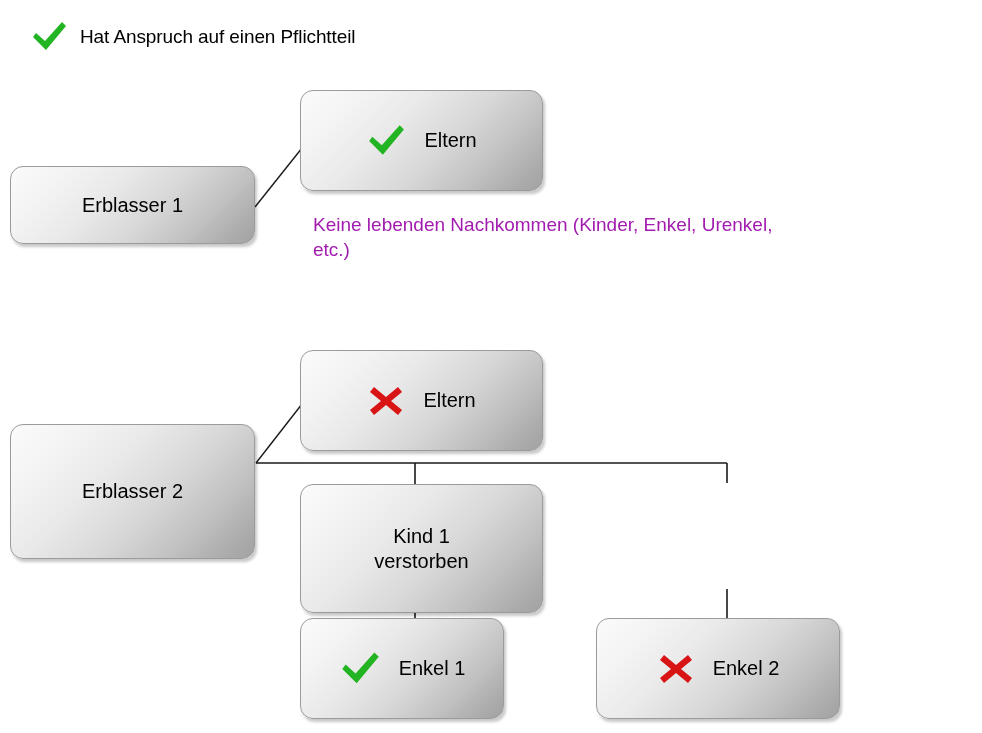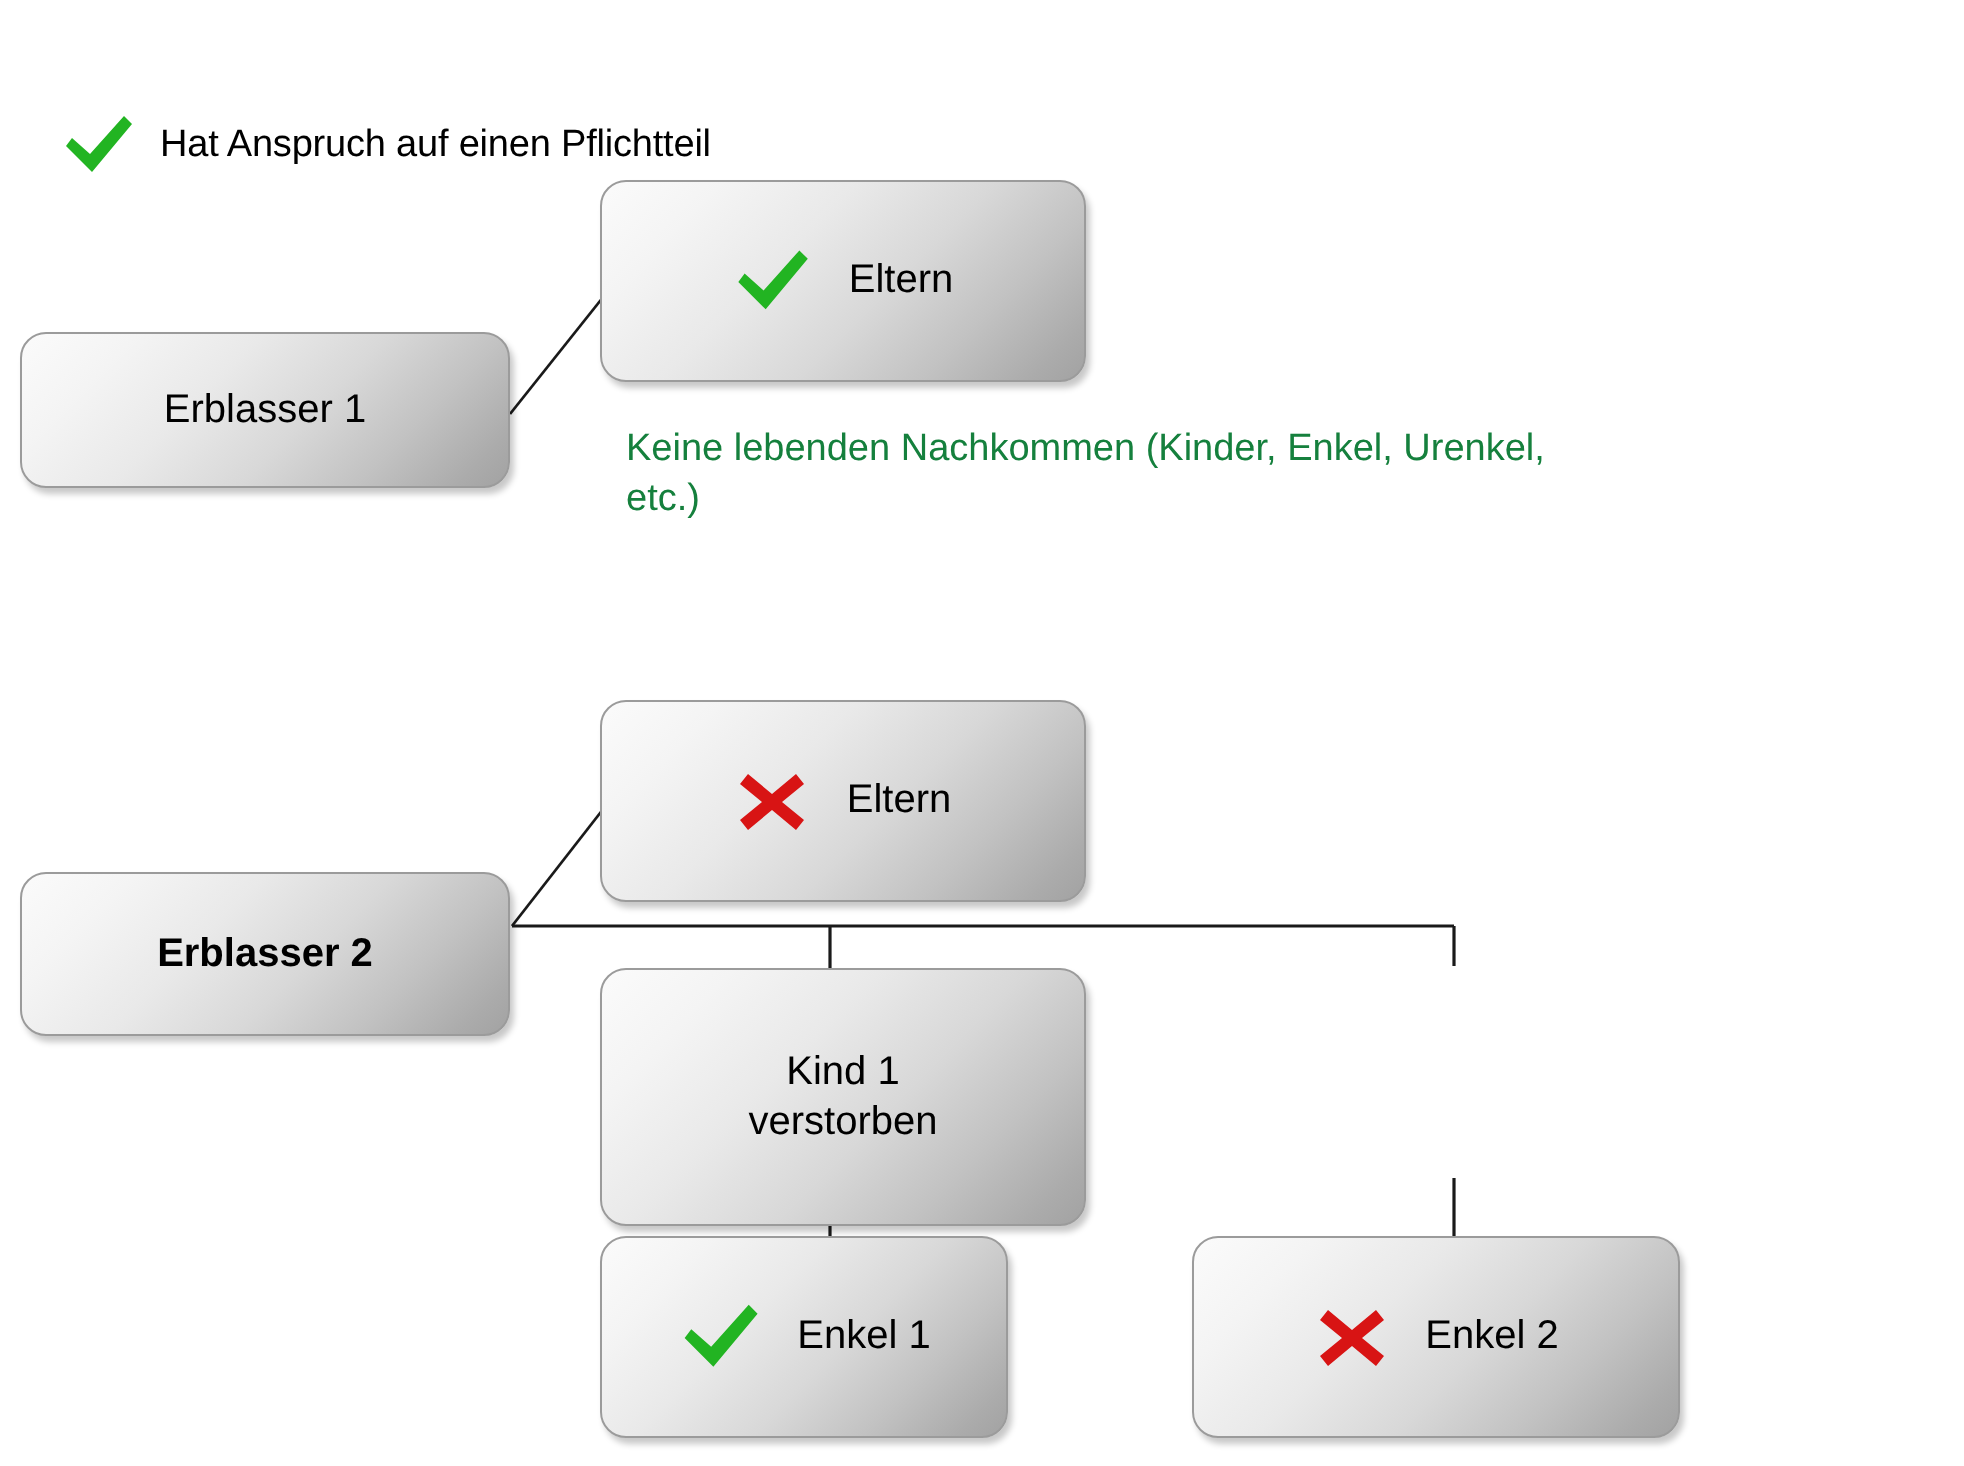--- a/index.html
+++ b/index.html
@@ -87,30 +87,30 @@
     white-space: pre-line;
   }
   
   .node.with-icon .node-inner { gap: 18px; }
 
   
   .note {
     position: absolute;
     font-size: 19px;
     line-height: 25px;
-    color: #15803d;
+    color: #a21caf;
     white-space: pre-line;
   }
 </style>
 </head>
 <body>
 
 <div id="stage">
 
-  <div class="legend-item" style="left:30px; top:20px;margin-top:36px;">
+  <div class="legend-item" style="left:30px; top:20px;">
     <span class="icon">
       <svg width="38" height="34" viewBox="0 0 38 34" aria-hidden="true">
         <path d="M3 17 L6 13 L15 21 L32 2 L36 6 L16 30 Z" fill="#22b422"></path>
       </svg>
     </span>
     <span class="legend-label">Hat Anspruch auf einen Pflichtteil</span>
   </div>
 
 
   <svg id="wires" viewBox="0 0 982 733" xmlns="http://www.w3.org/2000/svg">
@@ -153,21 +153,21 @@
     <div class="node-inner">
       <span class="icon">
         <svg width="38" height="34" viewBox="0 0 38 34" aria-hidden="true">
           <path d="M7 3 L19 13 L31 3 L35 8 L24 17 L35 26 L31 31 L19 21 L7 31 L3 26 L14 17 L3 8 Z" fill="#d81414"></path>
         </svg>
       </span>
       <span class="node-label">Eltern</span>
     </div>
   </div>
 
-  <div class="node" style="left:10px; top:436px; width:245px; height:82px;font-weight:bold;">
+  <div class="node" style="left:10px; top:424px; width:245px; height:135px;">
     <div class="node-inner">
       <span class="node-label">Erblasser 2</span>
     </div>
   </div>
 
   <div class="node" style="left:300px; top:484px; width:243px; height:129px;">
     <div class="node-inner">
       <span class="node-label">Kind 1
 verstorben</span>
     </div>

